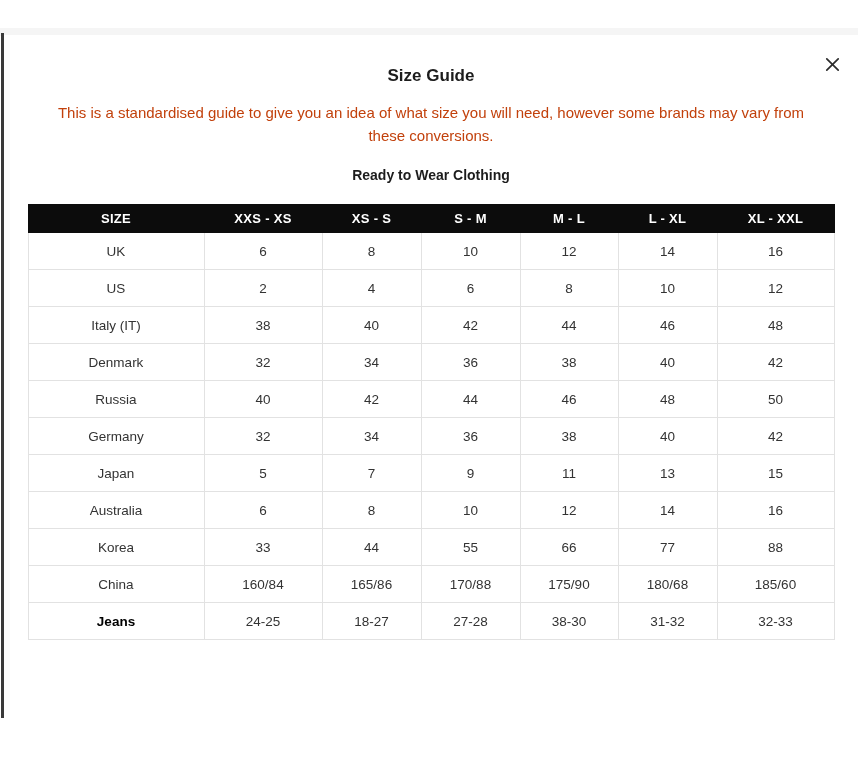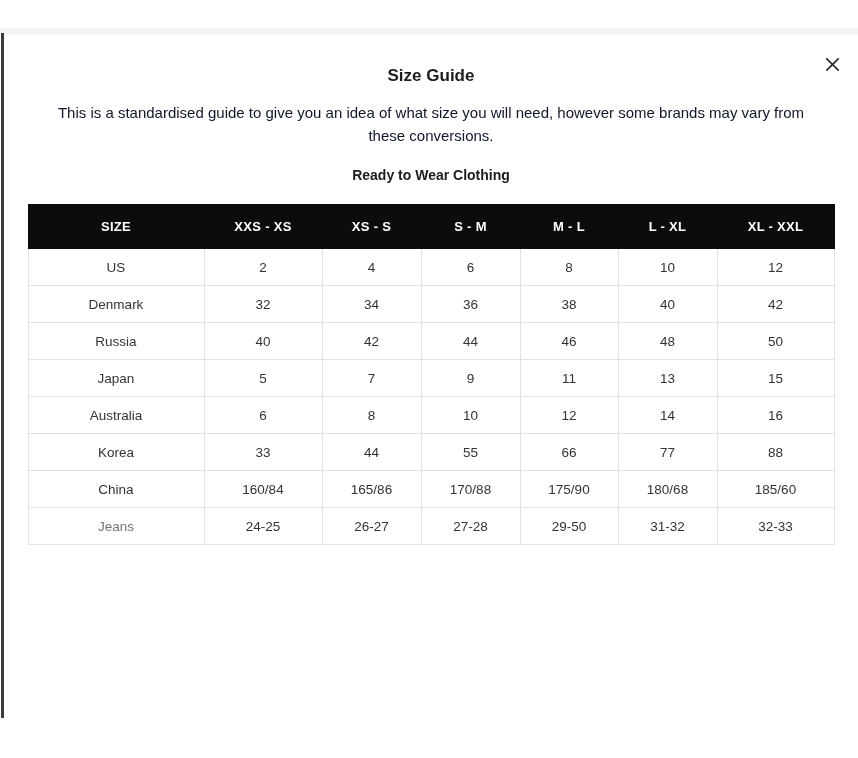--- a/index.html
+++ b/index.html
@@ -55,21 +55,21 @@
     align-items: center;
     justify-content: center;
   }
 
   .modal-desc {
     margin: 15px auto 0;
     max-width: 776px;
     text-align: center;
     font-size: 15px;
     line-height: 23px;
-    color: #0f172a;
+    color: #c2410c;
   }
 
   .section-title {
     margin: 20px 4px 0;
     text-align: center;
     font-size: 14px;
     font-weight: bold;
     color: #1c1c1c;
   }
 
@@ -85,37 +85,37 @@
   col.c4 { width: 98px; }
   col.c6 { width: 117px; }
 
   .size-table thead th {
     background: #0c0c0c;
     border: 1px solid #0c0c0c;
     color: #ffffff;
     font-size: 13px;
     font-weight: bold;
     letter-spacing: 0.3px;
-    height: 44px;
+    height: 28px;
     text-align: center;
     vertical-align: middle;
   }
 
   .size-table td {
     border: 1px solid #e2e2e2;
     background: #ffffff;
     text-align: center;
     vertical-align: middle;
     font-size: 13.5px;
     color: #333333;
     height: 37px;
     padding: 0 4px;
   }
 
-  .size-table td.bold { font-weight: normal; color: #737373; }
+  .size-table td.bold { font-weight: bold; color: #000000; }
 </style>
 </head>
 <body>
 
 <div class="canvas">
   <div class="top-strip"></div>
   <div class="left-edge"></div>
 
   <div class="modal">
     <h1 class="modal-title">Size Guide</h1>
@@ -140,45 +140,72 @@
             <th>XXS - XS</th>
             <th>XS - S</th>
             <th>S - M</th>
             <th>M - L</th>
             <th>L - XL</th>
             <th>XL - XXL</th>
           </tr>
       </thead>
       <tbody id="table-body">
           <tr>
+            <td>UK</td>
+            <td>6</td>
+            <td>8</td>
+            <td>10</td>
+            <td>12</td>
+            <td>14</td>
+            <td>16</td>
+          </tr>
+          <tr>
             <td>US</td>
             <td>2</td>
             <td>4</td>
             <td>6</td>
             <td>8</td>
             <td>10</td>
             <td>12</td>
           </tr>
           <tr>
+            <td>Italy (IT)</td>
+            <td>38</td>
+            <td>40</td>
+            <td>42</td>
+            <td>44</td>
+            <td>46</td>
+            <td>48</td>
+          </tr>
+          <tr>
             <td>Denmark</td>
             <td>32</td>
             <td>34</td>
             <td>36</td>
             <td>38</td>
             <td>40</td>
             <td>42</td>
           </tr>
           <tr>
             <td>Russia</td>
             <td>40</td>
             <td>42</td>
             <td>44</td>
             <td>46</td>
             <td>48</td>
             <td>50</td>
+          </tr>
+          <tr>
+            <td>Germany</td>
+            <td>32</td>
+            <td>34</td>
+            <td>36</td>
+            <td>38</td>
+            <td>40</td>
+            <td>42</td>
           </tr>
           <tr>
             <td>Japan</td>
             <td>5</td>
             <td>7</td>
             <td>9</td>
             <td>11</td>
             <td>13</td>
             <td>15</td>
           </tr>
@@ -205,23 +232,23 @@
             <td>160/84</td>
             <td>165/86</td>
             <td>170/88</td>
             <td>175/90</td>
             <td>180/68</td>
             <td>185/60</td>
           </tr>
           <tr>
             <td class="bold">Jeans</td>
             <td>24-25</td>
-            <td>26-27</td>
+            <td>18-27</td>
             <td>27-28</td>
-            <td>29-50</td>
+            <td>38-30</td>
             <td>31-32</td>
             <td>32-33</td>
           </tr>
         </tbody>
     </table>
   </div>
 
   <button class="close-btn" aria-label="Close">
     <svg width="15" height="15" viewBox="0 0 15 15">
       <line x1="1.8" y1="1.8" x2="13.2" y2="13.2" stroke="#2b2b2b" stroke-width="1.7" stroke-linecap="round"></line>

